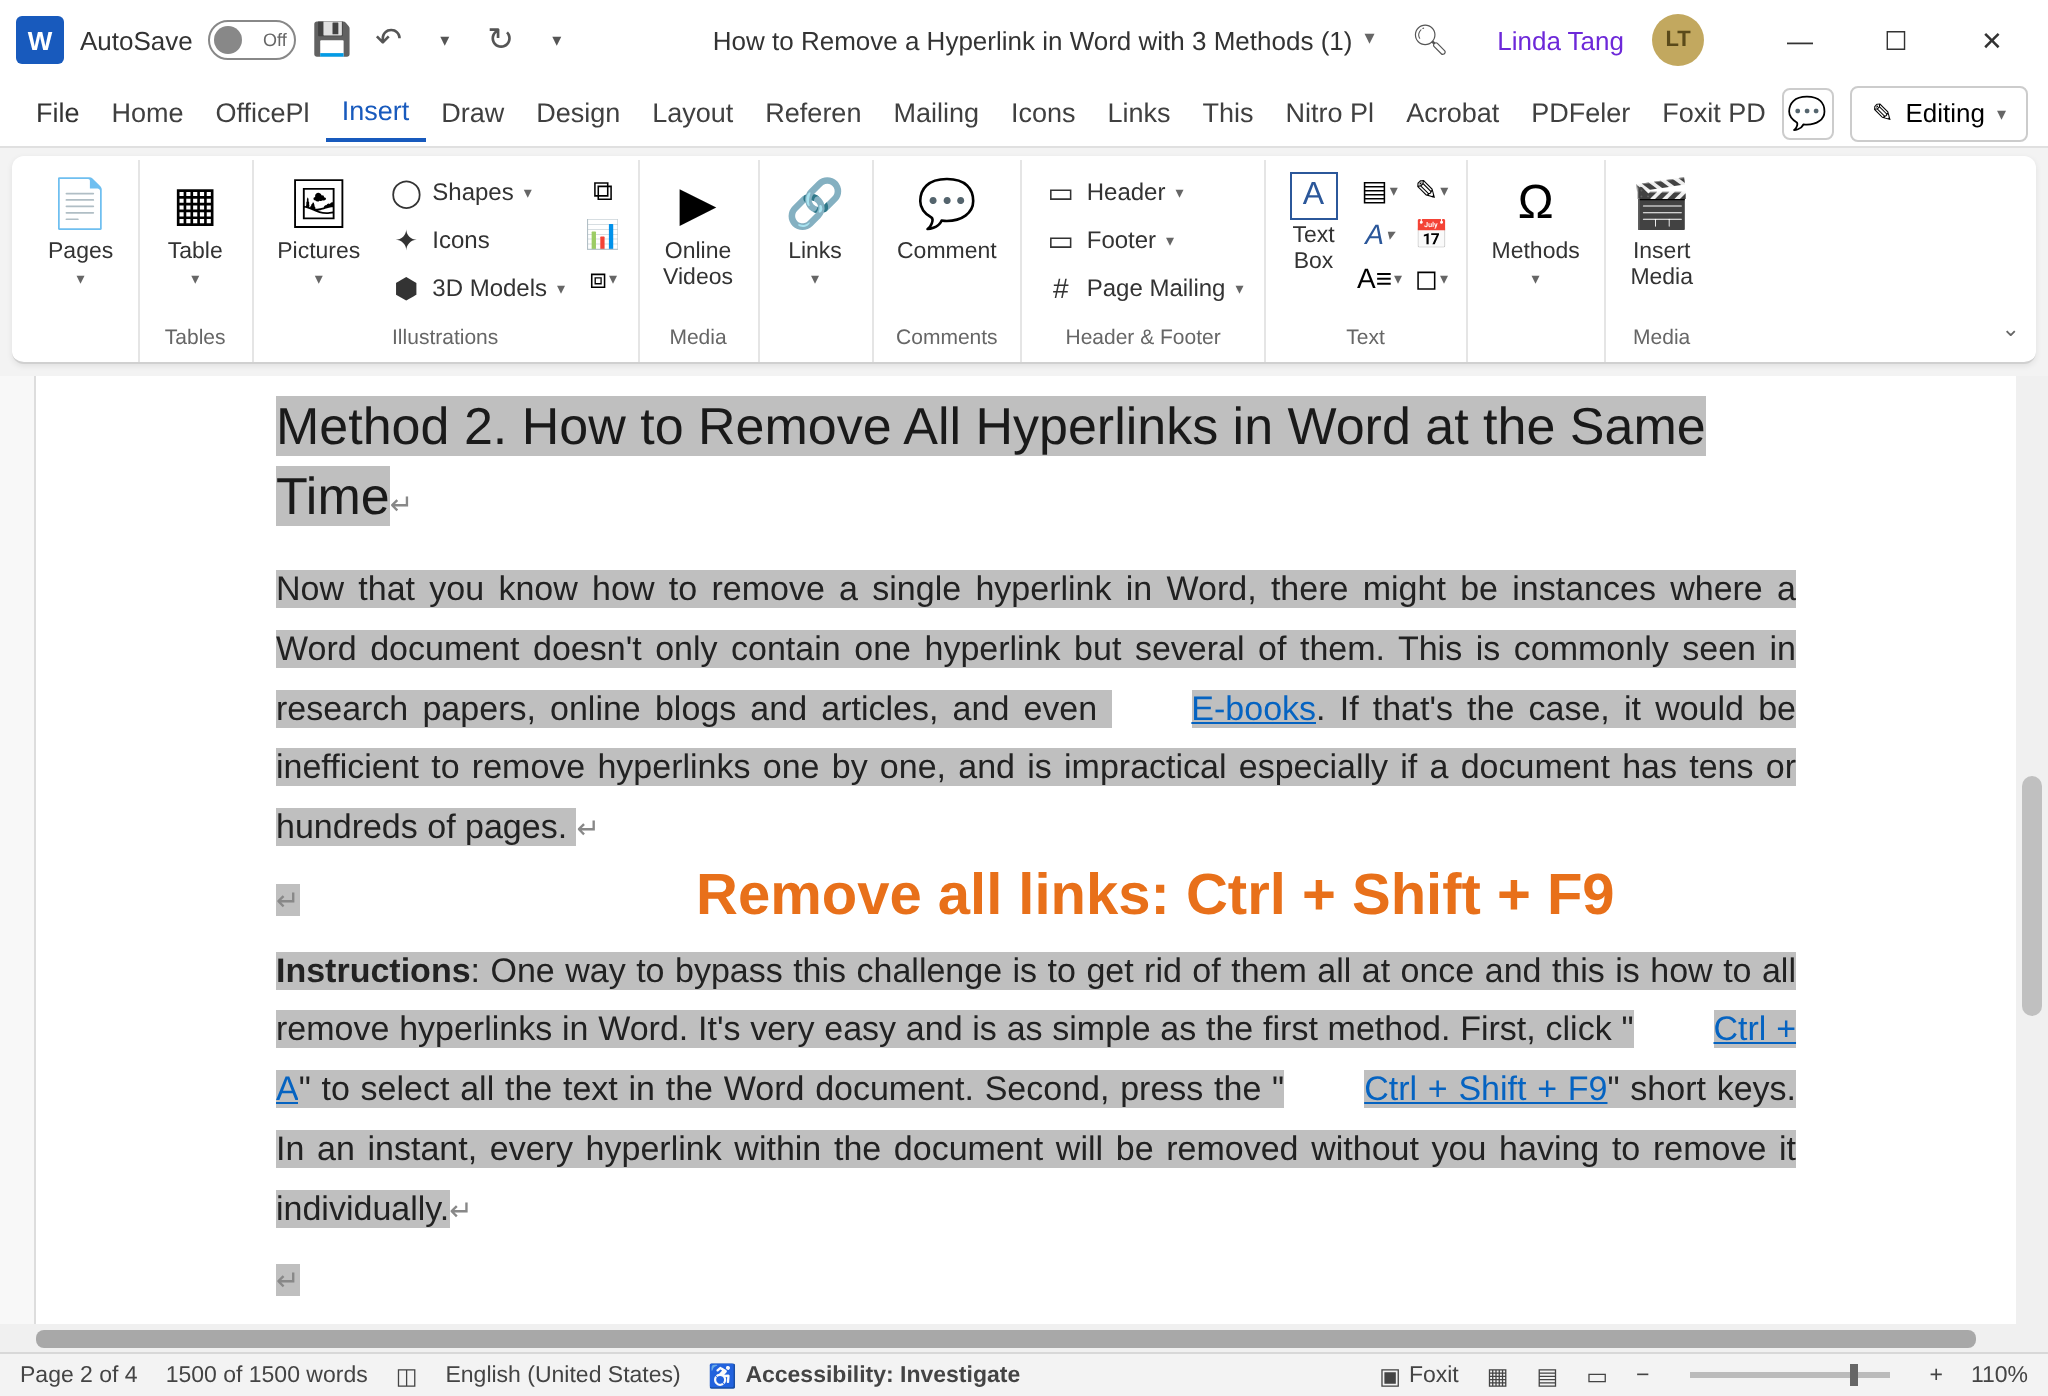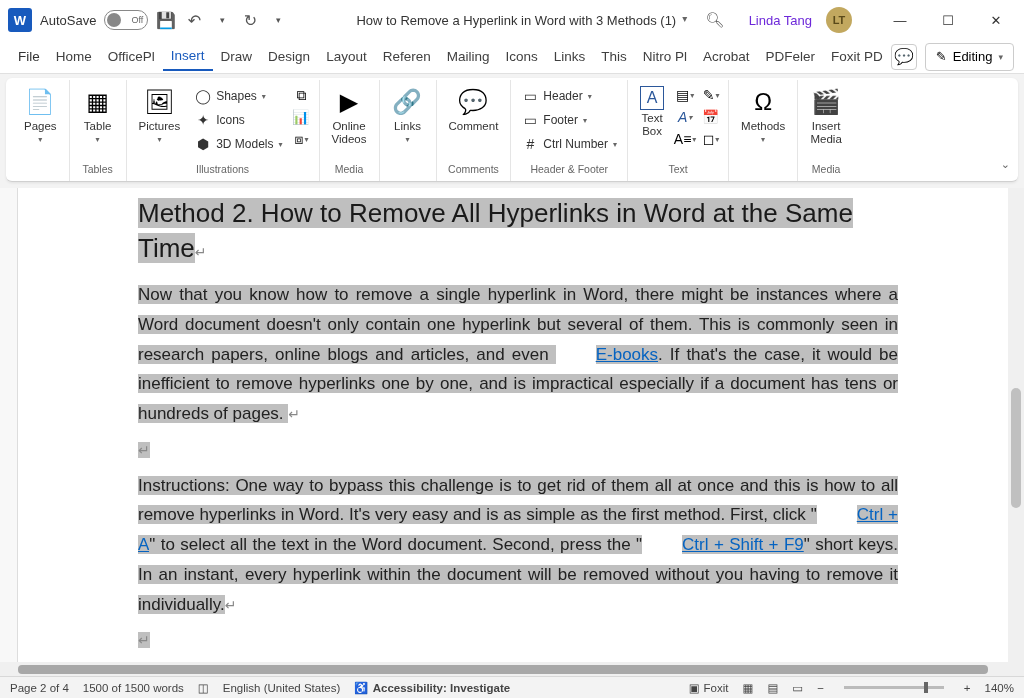--- a/index.html
+++ b/index.html
@@ -53,21 +53,21 @@
 .scroll-thumb-v { position: absolute; right: 3px; top: 200px; width: 10px; height: 120px; background: #c0c0c0; border-radius: 5px; }
 .page { position: absolute; left: 18px; right: 16px; top: 0; background: #fff; min-height: 100%; padding: 8px 110px 20px 120px; }
 .heading { font-size: 26px; font-weight: 400; color: #1a1a1a; line-height: 1.35; margin-bottom: 14px; }
 .heading .sel { background: #bfbfbf; }
 .para { font-size: 17px; color: #222; line-height: 1.75; text-align: justify; margin-bottom: 6px; }
 .para .sel { background: #bfbfbf; }
 .para a { color: #0563c1; text-decoration: underline; margin-left: 40px; }
 .para a.bold { font-weight: normal; }
 .pilcrow { color: #888; font-size: 14px; }
 .overlay-text { position: absolute; left: 330px; top: 244px; font-size: 29px; font-weight: 700; color: #e8701a; white-space: nowrap; }
-.instructions-label { font-weight: normal; }
+.instructions-label { font-weight: bold; }
 
 
 .scrollbar-h { position: absolute; bottom: 22px; left: 0; right: 0; height: 14px; background: #f0f0f0; display: flex; align-items: center; }
 .scroll-thumb-h { position: absolute; left: 18px; width: 970px; height: 9px; background: #a8a8a8; border-radius: 4px; }
 
 
 .statusbar { position: absolute; bottom: 0; left: 0; right: 0; height: 22px; background: #f3f3f3; border-top: 1px solid #d8d8d8; display: flex; align-items: center; padding: 0 10px; font-size: 11.5px; color: #444; gap: 14px; }
 .status-item { display: flex; align-items: center; gap: 4px; cursor: pointer; }
 .status-spacer { flex: 1; }
 .zoom-slider { width: 100px; height: 3px; background: #bbb; position: relative; margin: 0 6px; }
@@ -224,21 +224,21 @@
             <span>Header</span>
             <span class="tiny-caret">▾</span>
           </div>
         <div class="small-row">
             <span class="ico">▭</span>
             <span>Footer</span>
             <span class="tiny-caret">▾</span>
           </div>
         <div class="small-row">
             <span class="ico">#</span>
-            <span>Ctrl Number</span>
+            <span>Page Mailing</span>
             <span class="tiny-caret">▾</span>
           </div>
       </div>
     </div>
     <div class="rib-label">Header &amp; Footer</div>
   </div>
 
   <div class="rib-group">
     <div class="rib-content">
       <div class="big-btn">
@@ -289,20 +289,21 @@
   <div class="page">
     <h2 class="heading"><span class="sel">Method 2. How to Remove All Hyperlinks in Word at the Same Time</span><span class="pilcrow">↵</span></h2>
     <p class="para">
       <span class="sel">Now that you know how to remove a single hyperlink in Word, there might be instances where a Word document doesn't only contain one hyperlink but several of them. This is commonly seen in research papers, online blogs and articles, and even </span><a href="#" class="sel">E-books</a><span class="sel">. If that's the case, it would be inefficient to remove hyperlinks one by one, and is impractical especially if a document has tens or hundreds of pages. </span><span class="pilcrow">↵</span>
     </p>
     <p class="para"><span class="sel pilcrow">↵</span></p>
     <p class="para">
       <span class="sel instructions-label">Instructions</span><span class="sel">: One way to bypass this challenge is to get rid of them all at once and this is how to all remove hyperlinks in Word. It's very easy and is as simple as the first method. First, click "</span><a href="#" class="sel bold">Ctrl + A</a><span class="sel">" to select all the text in the Word document. Second, press the "</span><a href="#" class="sel bold">Ctrl + Shift + F9</a><span class="sel">" short keys. In an instant, every hyperlink within the document will be removed without you having to remove it individually.</span><span class="pilcrow">↵</span>
     </p>
     <p class="para"><span class="sel pilcrow">↵</span></p>
+    <div class="overlay-text">Remove all links: Ctrl + Shift + F9</div>
   </div>
   <div class="scrollbar-v">
     <div class="scroll-thumb-v"></div>
   </div>
 </div>
 
 <div class="scrollbar-h">
   <div class="scroll-thumb-h"></div>
 </div>
 
@@ -319,14 +320,14 @@
   <div class="status-item">
       <span>▣</span>
       <span>Foxit</span>
     </div>
   <div class="status-item">▦</div>
   <div class="status-item">▤</div>
   <div class="status-item">▭</div>
   <div class="status-item">−</div>
   <div class="zoom-slider"></div>
   <div class="status-item">+</div>
-  <div class="status-item">140%</div>
+  <div class="status-item">110%</div>
 </div>
 
 </body></html>

